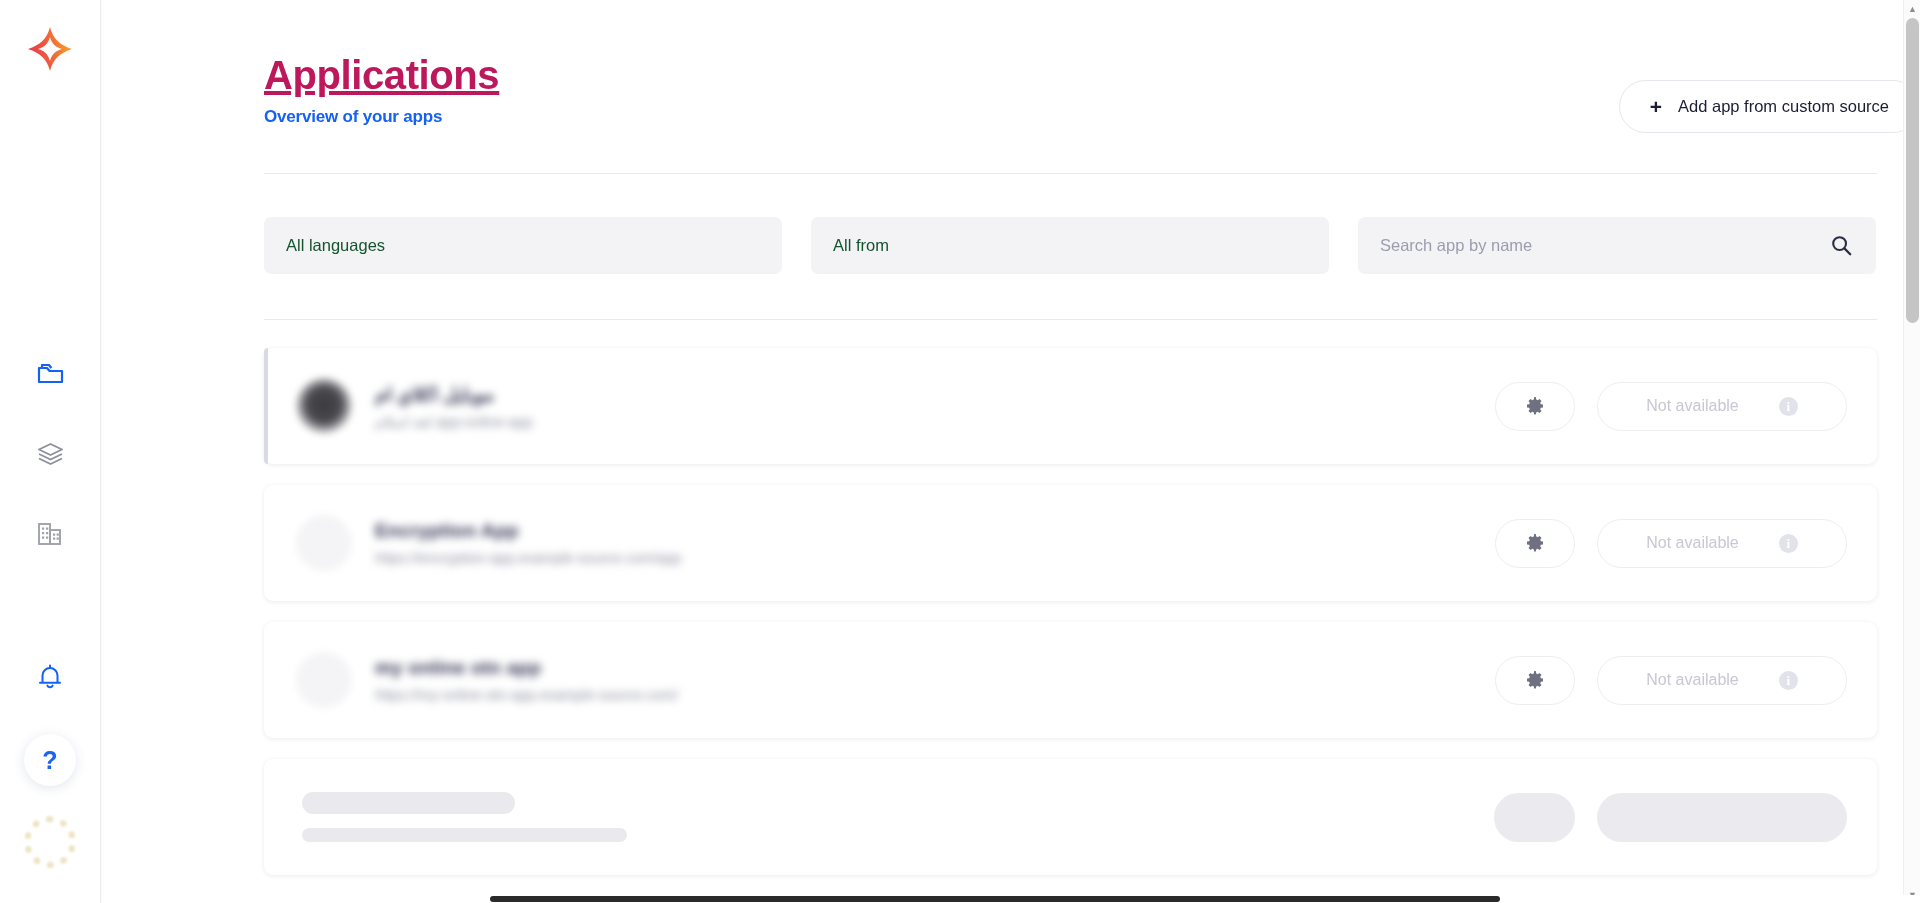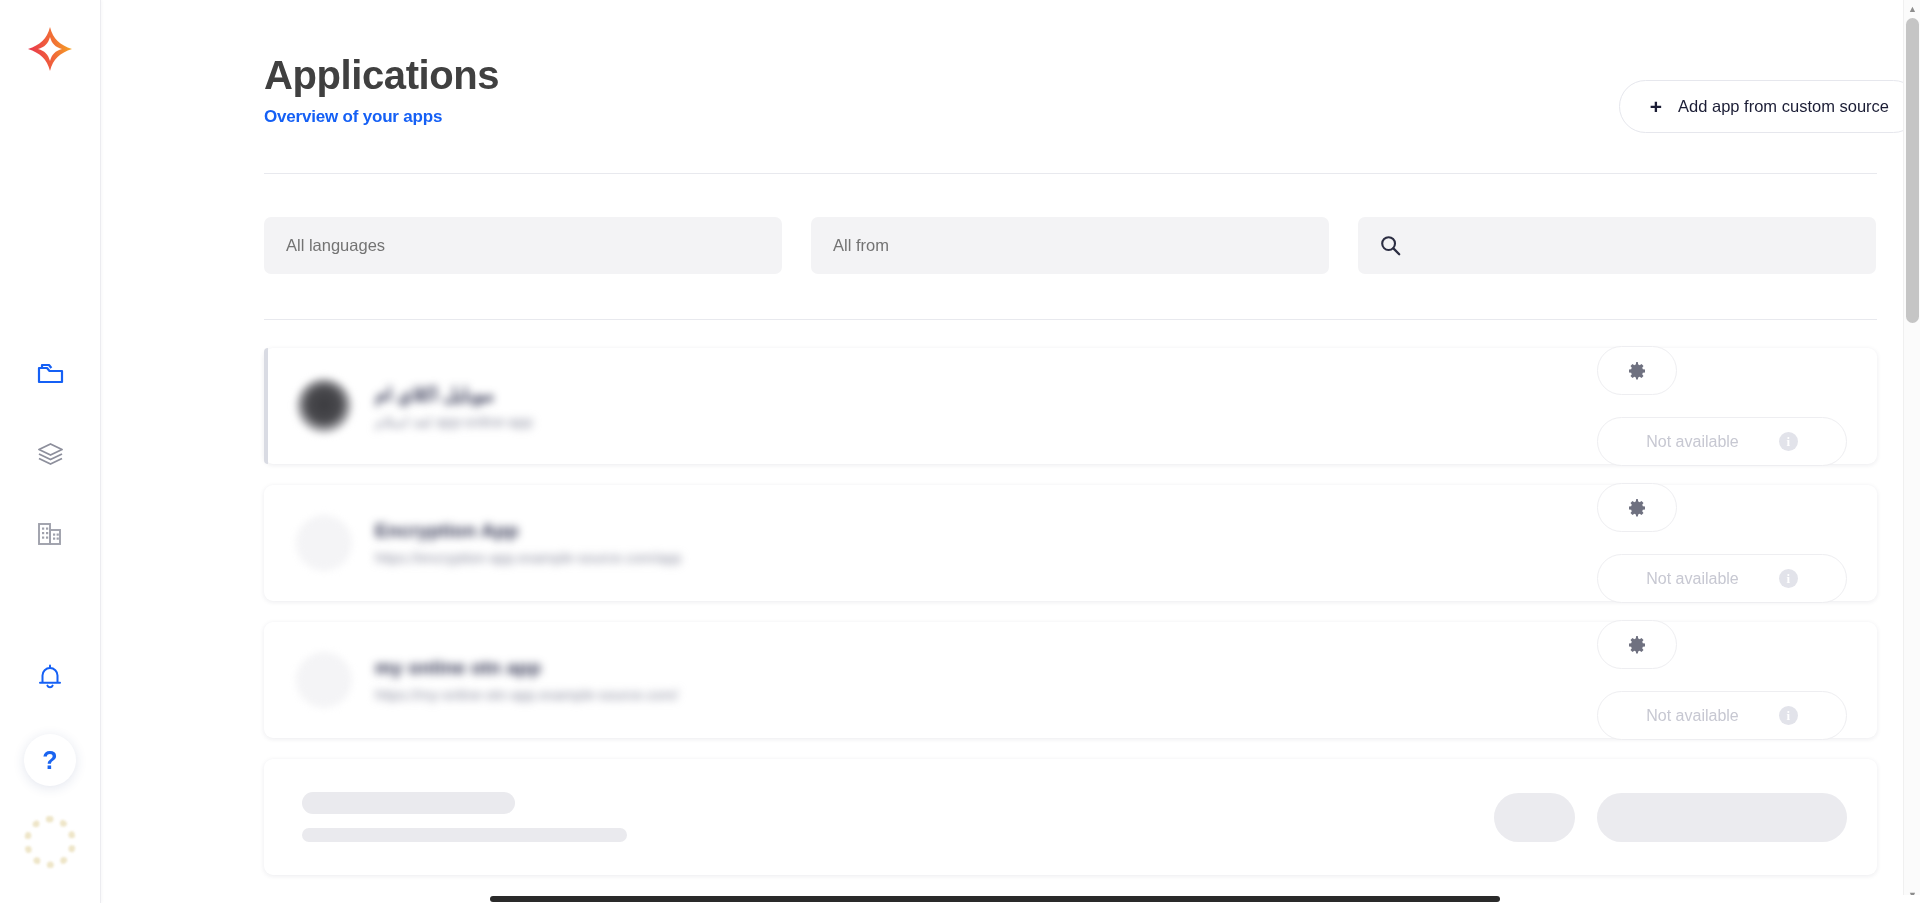--- a/index.html
+++ b/index.html
@@ -113,23 +113,24 @@
     padding-top: 52px;
     display: flex;
     align-items: flex-start;
     justify-content: space-between;
     width: 1656px;
   }
 
   .page-title {
     font-size: 40px;
     font-weight: 700;
-    color: #404040;
+    color: #be185d;
     letter-spacing: -0.4px;
     line-height: 1.15;
+    text-decoration: underline;
   }
 
   .page-subtitle {
     margin-top: 9px;
     font-size: 17px;
     font-weight: 700;
     color: #1560f5;
     letter-spacing: -0.2px;
   }
 
@@ -173,21 +174,21 @@
   }
 
   .filter-box {
     height: 57px;
     background: #f3f3f5;
     border-radius: 7px;
     display: flex;
     align-items: center;
     padding: 0 22px;
     font-size: 16.5px;
-    color: #737373;
+    color: #14532d;
     cursor: pointer;
   }
 
   .filter-languages { width: 518px; }
   .filter-apps { width: 518px; }
 
   .search-box {
     width: 518px;
     height: 57px;
     background: #f3f3f5;
@@ -277,23 +278,22 @@
   .app-url {
     font-size: 14.5px;
     color: #8a8c9e;
   }
 
   .blurred { filter: blur(3.6px); user-select: none; }
   .blurred-strong { filter: blur(4.4px); user-select: none; }
 
   .app-actions {
     display: flex;
-    align-items: flex-start;
+    align-items: center;
     gap: 22px;
-    flex-direction: column;
   }
 
   .gear-btn {
     width: 80px;
     height: 49px;
     border-radius: 25px;
     border: 1px solid #eeeef1;
     background: #ffffff;
     display: flex;
     align-items: center;
@@ -489,20 +489,21 @@
 
         <div class="filter-box filter-languages">
           <span>All languages</span>
         </div>
 
         <div class="filter-box filter-apps">
           <span>All from</span>
         </div>
 
         <div class="search-box">
+          <input class="search-input" type="text" placeholder="Search app by name" style="">
           <svg width="21" height="21" viewBox="0 0 21 21" fill="none">
             <circle cx="8.6" cy="8.6" r="6.4" stroke="#2b2d42" stroke-width="2.1"></circle>
             <path d="M13.4 13.4 L19.2 19.2" stroke="#2b2d42" stroke-width="2.3" stroke-linecap="round"></path>
           </svg>
         </div>
       </div>
 
       <div class="divider2"></div>
 
       <div class="app-list">

